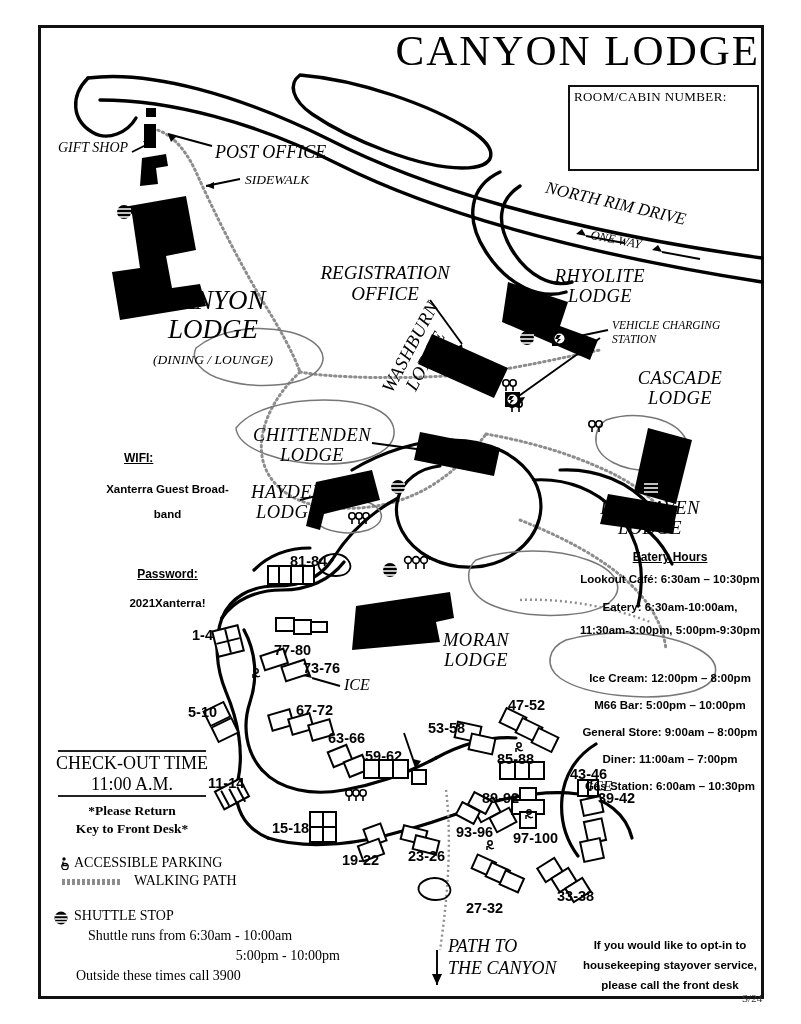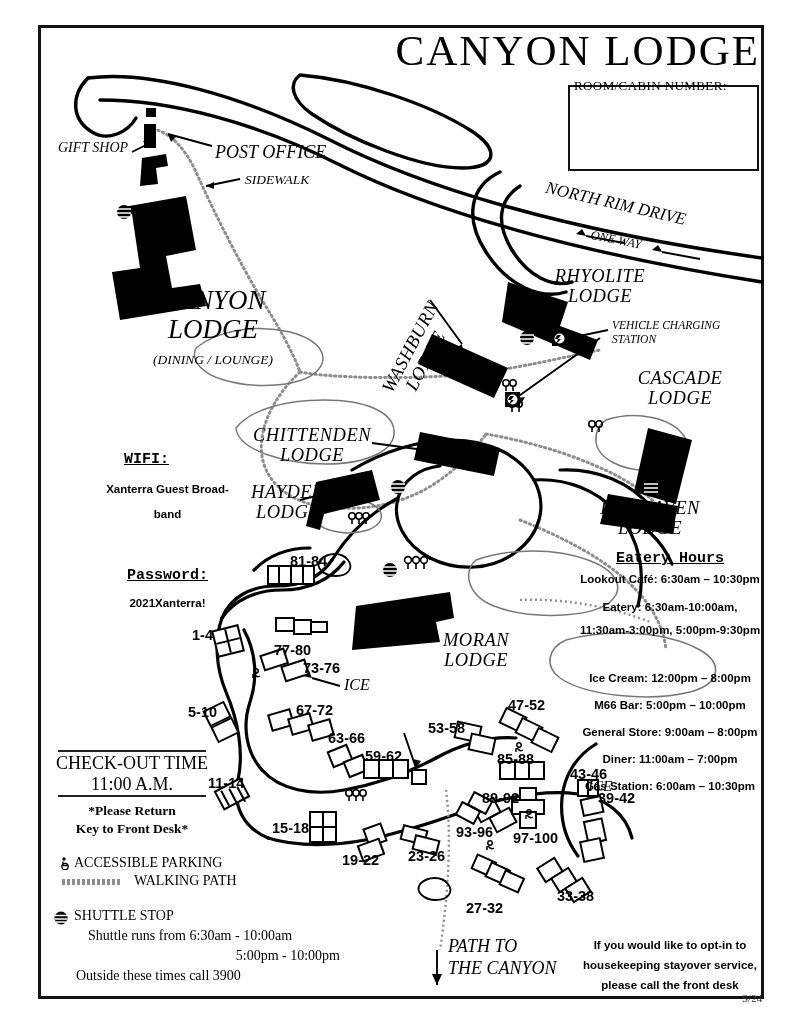--- a/index.html
+++ b/index.html
@@ -22,21 +22,21 @@
     font-weight:400;
   }
   .roombox{
     position:absolute;border:2px solid #111;background:#fff;box-sizing:border-box;
   }
   .roomlabel{position:absolute;font-family:"Liberation Serif",serif;font-size:13px;
     font-variant:small-caps;letter-spacing:.4px;}
   .cab{font-family:"Liberation Sans",sans-serif;font-weight:bold;font-size:14.5px;}
   .lodgename{font-style:italic;font-size:18.5px;letter-spacing:.5px;line-height:1.1;}
   .info{font-family:"Liberation Sans",sans-serif;font-weight:bold;font-size:11.5px;}
-  .infohdr{font-family:Liberation Mono, monospace;font-weight:bold;font-size:15px;
+  .infohdr{font-family:Liberation Sans, sans-serif;font-weight:bold;font-size:12px;
     text-decoration:underline;}
   .legend{font-family:"Liberation Serif",serif;font-size:14px;font-variant:small-caps;}
   .legend2{font-family:"Liberation Serif",serif;font-size:14px;}
   .co-title{font-family:"Liberation Serif",serif;font-size:18px;font-variant:small-caps;}
   .co-sub{font-family:"Liberation Serif",serif;font-size:13.5px;font-weight:600;}
   .rule{position:absolute;background:#222;height:2px;}
   .pagenum{font-family:"Liberation Serif",serif;font-size:11px;color:#333;}
   .icon-shuttle{position:absolute;width:13px;height:13px;}
   .icon-acc{position:absolute;width:11px;height:13px;}
 </style>
@@ -355,29 +355,31 @@
 
     <g fill="none" stroke="#000" stroke-width="1.8">
       <path d="M320,560 C328,552 342,552 348,560 C354,568 348,576 336,576 C324,576 315,568 320,560 Z"></path>
       <path d="M420,884 C428,876 442,876 448,884 C454,892 448,900 436,900 C424,900 415,892 420,884 Z"></path>
     </g>
   </svg>
 
   <div class="lbl title" style="left:355px;top:27px;width:405px;text-align:right;">CANYON LODGE</div>
 
   <div class="roombox" style="left:568px;top:85px;width:191px;height:86px;"></div>
-  <div class="roomlabel" style="left:574px;top:78px;">ROOM/CABIN NUMBER:</div>
+  <div class="roomlabel" style="left:574px;top:89px;">ROOM/CABIN NUMBER:</div>
 
   <div class="lbl ser ital" style="left:58px;top:140px;font-size:14px;">GIFT SHOP</div>
   <div class="lbl ser ital" style="left:215px;top:142px;font-size:18px;">POST OFFICE</div>
   <div class="lbl ser ital" style="left:245px;top:172px;font-size:13.5px;">SIDEWALK</div>
 
   <div class="lbl ser ital" style="left:548px;top:178px;font-size:17px;transform:rotate(13deg);transform-origin:left top;">NORTH RIM DRIVE</div>
   <div class="lbl ser ital" style="left:592px;top:228px;font-size:12.5px;transform:rotate(11deg);transform-origin:left top;">ONE WAY</div>
 
+  <div class="lbl ser ital ctr" style="left:310px;top:262px;width:150px;font-size:19px;">REGISTRATION
+OFFICE</div>
 
   <div class="lbl ser ital" style="left:612px;top:318px;font-size:11.5px;line-height:1.25;">VEHICLE CHARGING
 STATION</div>
 
   <div class="lbl ser ital ctr" style="left:118px;top:286px;width:190px;font-size:27px;line-height:1.08;">CANYON
 LODGE</div>
   <div class="lbl ser ital ctr" style="left:118px;top:352px;width:190px;font-size:13.5px;">(DINING / LOUNGE)</div>
 
   <div class="lbl ser ital ctr lodgename" style="left:372px;top:336px;width:90px;transform:rotate(-62deg);transform-origin:center center;">WASHBURN
 LODGE</div>

